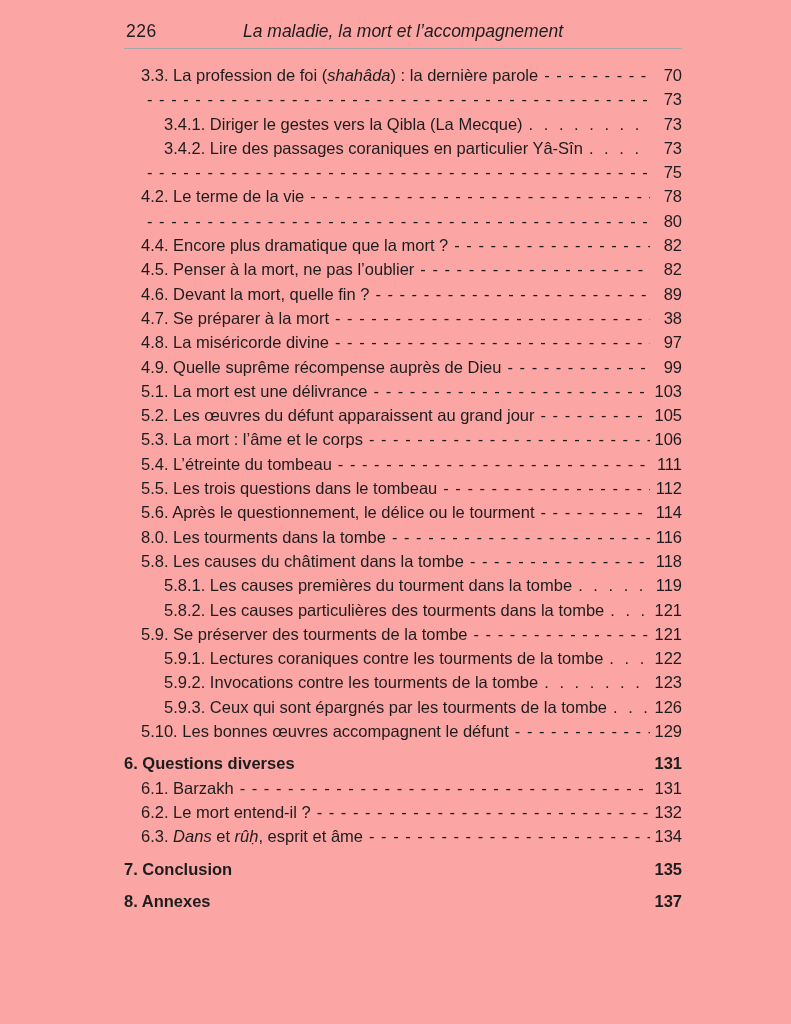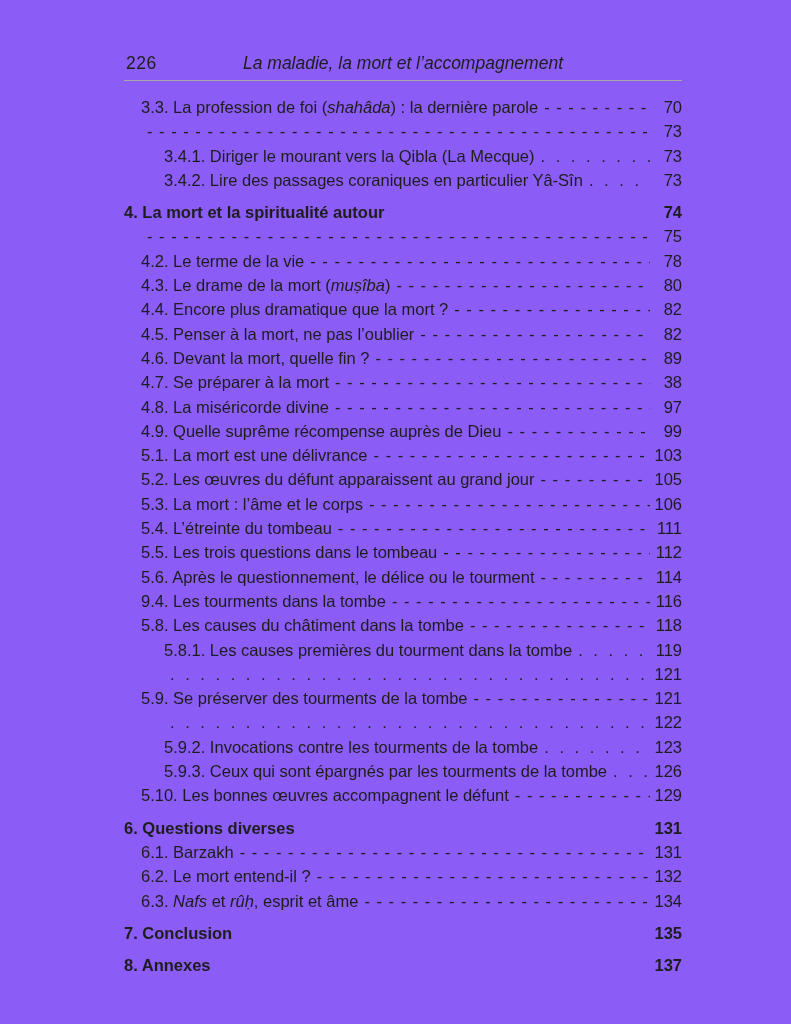--- a/index.html
+++ b/index.html
@@ -7,22 +7,22 @@
   body {
     background: #ffffff;
     color: #1d1d1d;
     font-family: "Liberation Sans", "DejaVu Sans", sans-serif;
     overflow: hidden;
   }
   .page {
     position: relative;
     width: 791px;
     height: 1024px;
-    padding-top: 50px;
-    background: #8b5cf6;
+    padding-top: 18px;
+    background: #fca5a5;
   }
   .block {
     width: 558px;
     margin-left: 124px;
   }
   .header {
     position: relative;
     line-height: 26px;
     font-size: 17.5px;
     height: 26px;
@@ -90,45 +90,39 @@
         <div class="toc-row level-1">
           <span class="toc-title"><span>3.3. La profession de foi (</span><span class="it">shahâda</span><span>) : la dernière parole</span></span>
           <span class="toc-leader dash">- - - - - - - - - - - - - - - - - - - - - - - - - - - - - - - - - - - - - - - - - - - - - - - - - - - - - - - - - - - - - - - - - - - - - - </span>
           <span class="toc-page">70</span>
         </div>
         <div class="toc-row level-1">
           <span class="toc-leader dash">- - - - - - - - - - - - - - - - - - - - - - - - - - - - - - - - - - - - - - - - - - - - - - - - - - - - - - - - - - - - - - - - - - - - - - </span>
           <span class="toc-page">73</span>
         </div>
         <div class="toc-row level-2">
-          <span class="toc-title"><span>3.4.1. Diriger le mourant vers la Qibla (La Mecque)</span></span>
+          <span class="toc-title"><span>3.4.1. Diriger le gestes vers la Qibla (La Mecque)</span></span>
           <span class="toc-leader dot">. . . . . . . . . . . . . . . . . . . . . . . . . . . . . . . . . . . . . . . . . . . . . . . . . . . . . . . . . . . . . . . . . . . . . . </span>
           <span class="toc-page">73</span>
         </div>
         <div class="toc-row level-2">
           <span class="toc-title"><span>3.4.2. Lire des passages coraniques en particulier Yâ-Sîn</span></span>
           <span class="toc-leader dot">. . . . . . . . . . . . . . . . . . . . . . . . . . . . . . . . . . . . . . . . . . . . . . . . . . . . . . . . . . . . . . . . . . . . . . </span>
           <span class="toc-page">73</span>
         </div>
-        <div class="toc-row level-0">
-          <span class="toc-title"><span>4. La mort et la spiritualité autour</span></span>
-          <span class="toc-leader none"></span>
-          <span class="toc-page">74</span>
-        </div>
         <div class="toc-row level-1">
           <span class="toc-leader dash">- - - - - - - - - - - - - - - - - - - - - - - - - - - - - - - - - - - - - - - - - - - - - - - - - - - - - - - - - - - - - - - - - - - - - - </span>
           <span class="toc-page">75</span>
         </div>
         <div class="toc-row level-1">
           <span class="toc-title"><span>4.2. Le terme de la vie</span></span>
           <span class="toc-leader dash">- - - - - - - - - - - - - - - - - - - - - - - - - - - - - - - - - - - - - - - - - - - - - - - - - - - - - - - - - - - - - - - - - - - - - - </span>
           <span class="toc-page">78</span>
         </div>
         <div class="toc-row level-1">
-          <span class="toc-title"><span>4.3. Le drame de la mort (</span><span class="it">muṣîba</span><span>)</span></span>
           <span class="toc-leader dash">- - - - - - - - - - - - - - - - - - - - - - - - - - - - - - - - - - - - - - - - - - - - - - - - - - - - - - - - - - - - - - - - - - - - - - </span>
           <span class="toc-page">80</span>
         </div>
         <div class="toc-row level-1">
           <span class="toc-title"><span>4.4. Encore plus dramatique que la mort ?</span></span>
           <span class="toc-leader dash">- - - - - - - - - - - - - - - - - - - - - - - - - - - - - - - - - - - - - - - - - - - - - - - - - - - - - - - - - - - - - - - - - - - - - - </span>
           <span class="toc-page">82</span>
         </div>
         <div class="toc-row level-1">
           <span class="toc-title"><span>4.5. Penser à la mort, ne pas l’oublier</span></span>
@@ -179,44 +173,46 @@
           <span class="toc-title"><span>5.5. Les trois questions dans le tombeau</span></span>
           <span class="toc-leader dash">- - - - - - - - - - - - - - - - - - - - - - - - - - - - - - - - - - - - - - - - - - - - - - - - - - - - - - - - - - - - - - - - - - - - - - </span>
           <span class="toc-page">112</span>
         </div>
         <div class="toc-row level-1">
           <span class="toc-title"><span>5.6. Après le questionnement, le délice ou le tourment</span></span>
           <span class="toc-leader dash">- - - - - - - - - - - - - - - - - - - - - - - - - - - - - - - - - - - - - - - - - - - - - - - - - - - - - - - - - - - - - - - - - - - - - - </span>
           <span class="toc-page">114</span>
         </div>
         <div class="toc-row level-1">
-          <span class="toc-title"><span>9.4. Les tourments dans la tombe</span></span>
+          <span class="toc-title"><span>8.0. Les tourments dans la tombe</span></span>
           <span class="toc-leader dash">- - - - - - - - - - - - - - - - - - - - - - - - - - - - - - - - - - - - - - - - - - - - - - - - - - - - - - - - - - - - - - - - - - - - - - </span>
           <span class="toc-page">116</span>
         </div>
         <div class="toc-row level-1">
           <span class="toc-title"><span>5.8. Les causes du châtiment dans la tombe</span></span>
           <span class="toc-leader dash">- - - - - - - - - - - - - - - - - - - - - - - - - - - - - - - - - - - - - - - - - - - - - - - - - - - - - - - - - - - - - - - - - - - - - - </span>
           <span class="toc-page">118</span>
         </div>
         <div class="toc-row level-2">
           <span class="toc-title"><span>5.8.1. Les causes premières du tourment dans la tombe</span></span>
           <span class="toc-leader dot">. . . . . . . . . . . . . . . . . . . . . . . . . . . . . . . . . . . . . . . . . . . . . . . . . . . . . . . . . . . . . . . . . . . . . . </span>
           <span class="toc-page">119</span>
         </div>
         <div class="toc-row level-2">
+          <span class="toc-title"><span>5.8.2. Les causes particulières des tourments dans la tombe</span></span>
           <span class="toc-leader dot">. . . . . . . . . . . . . . . . . . . . . . . . . . . . . . . . . . . . . . . . . . . . . . . . . . . . . . . . . . . . . . . . . . . . . . </span>
           <span class="toc-page">121</span>
         </div>
         <div class="toc-row level-1">
           <span class="toc-title"><span>5.9. Se préserver des tourments de la tombe</span></span>
           <span class="toc-leader dash">- - - - - - - - - - - - - - - - - - - - - - - - - - - - - - - - - - - - - - - - - - - - - - - - - - - - - - - - - - - - - - - - - - - - - - </span>
           <span class="toc-page">121</span>
         </div>
         <div class="toc-row level-2">
+          <span class="toc-title"><span>5.9.1. Lectures coraniques contre les tourments de la tombe</span></span>
           <span class="toc-leader dot">. . . . . . . . . . . . . . . . . . . . . . . . . . . . . . . . . . . . . . . . . . . . . . . . . . . . . . . . . . . . . . . . . . . . . . </span>
           <span class="toc-page">122</span>
         </div>
         <div class="toc-row level-2">
           <span class="toc-title"><span>5.9.2. Invocations contre les tourments de la tombe</span></span>
           <span class="toc-leader dot">. . . . . . . . . . . . . . . . . . . . . . . . . . . . . . . . . . . . . . . . . . . . . . . . . . . . . . . . . . . . . . . . . . . . . . </span>
           <span class="toc-page">123</span>
         </div>
         <div class="toc-row level-2">
           <span class="toc-title"><span>5.9.3. Ceux qui sont épargnés par les tourments de la tombe</span></span>
@@ -237,21 +233,21 @@
           <span class="toc-title"><span>6.1. Barzakh</span></span>
           <span class="toc-leader dash">- - - - - - - - - - - - - - - - - - - - - - - - - - - - - - - - - - - - - - - - - - - - - - - - - - - - - - - - - - - - - - - - - - - - - - </span>
           <span class="toc-page">131</span>
         </div>
         <div class="toc-row level-1">
           <span class="toc-title"><span>6.2. Le mort entend-il ?</span></span>
           <span class="toc-leader dash">- - - - - - - - - - - - - - - - - - - - - - - - - - - - - - - - - - - - - - - - - - - - - - - - - - - - - - - - - - - - - - - - - - - - - - </span>
           <span class="toc-page">132</span>
         </div>
         <div class="toc-row level-1">
-          <span class="toc-title"><span>6.3. </span><span class="it">Nafs</span><span> et </span><span class="it">rûḥ</span><span>, esprit et âme</span></span>
+          <span class="toc-title"><span>6.3. </span><span class="it">Dans</span><span> et </span><span class="it">rûḥ</span><span>, esprit et âme</span></span>
           <span class="toc-leader dash">- - - - - - - - - - - - - - - - - - - - - - - - - - - - - - - - - - - - - - - - - - - - - - - - - - - - - - - - - - - - - - - - - - - - - - </span>
           <span class="toc-page">134</span>
         </div>
         <div class="toc-row level-0">
           <span class="toc-title"><span>7. Conclusion</span></span>
           <span class="toc-leader none"></span>
           <span class="toc-page">135</span>
         </div>
         <div class="toc-row level-0">
           <span class="toc-title"><span>8. Annexes</span></span>

